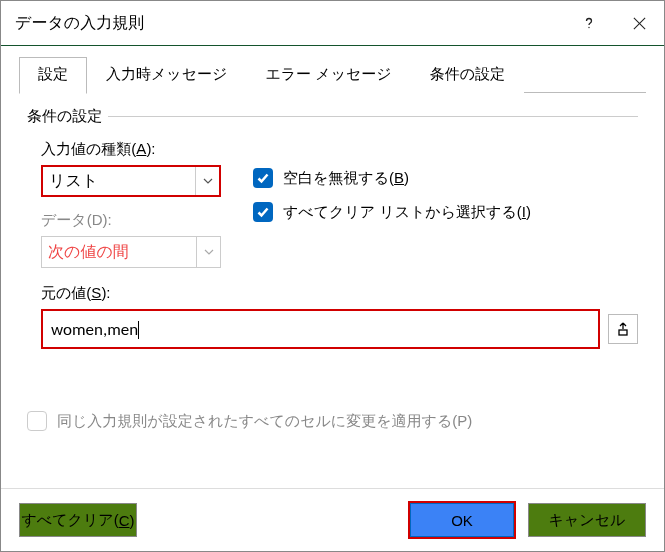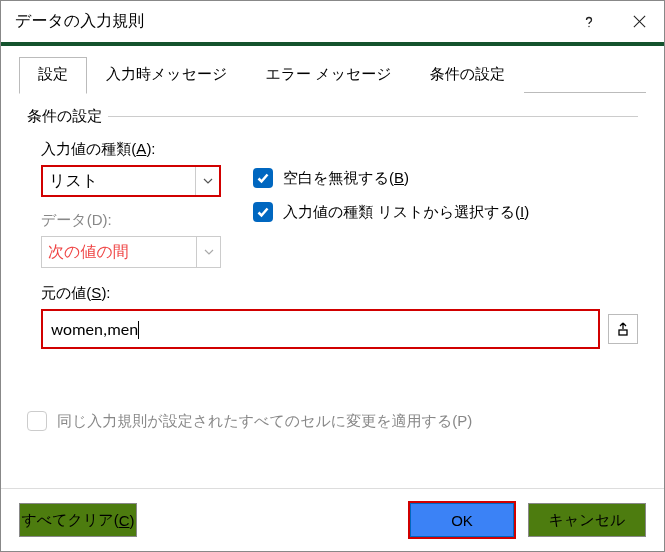--- a/index.html
+++ b/index.html
@@ -3,21 +3,21 @@
 <meta charset="utf-8">
 <style>
   * { box-sizing: border-box; margin: 0; padding: 0; }
   html, body { width: 665px; height: 552px; font-family: "Yu Gothic UI", "Meiryo", sans-serif; font-size: 15px; color: #000; background: #888; }
   .dialog {
     width: 665px; height: 552px; background: #fff; border: 1px solid #888;
     display: flex; flex-direction: column;
   }
   .titlebar {
     height: 45px; display: flex; align-items: center; padding: 0 0 0 14px;
-    border-bottom: 4px solid #14532d;
+    border-bottom: 1px solid #14532d;
   }
   .titlebar .title { flex: 1; font-size: 16px; }
   .titlebar .tbtn {
     width: 50px; height: 45px; display: flex; align-items: center; justify-content: center;
     font-size: 16px; color: #222;
   }
   .tabs {
     display: flex; padding: 10px 18px 0 18px;
   }
   .tab {
@@ -154,21 +154,21 @@
             <span>空白を無視する(</span><span class="ul">B</span><span>)</span>
           </span>
         </div>
         <div class="chk-row">
           <div class="chk">
             <svg viewBox="0 0 14 14">
                 <polyline points="2.5,7.5 5.5,10.5 11.5,3.5"></polyline>
               </svg>
           </div>
           <span class="chk-label">
-            <span>入力値の種類 リストから選択する(</span><span class="ul">I</span><span>)</span>
+            <span>すべてクリア リストから選択する(</span><span class="ul">I</span><span>)</span>
           </span>
         </div>
       </div>
     </div>
 
     <div style="padding-left:14px; margin-top:2px;">
       <div class="field-label">
         <span>元の値(</span><span class="ul">S</span><span>):</span>
       </div>
       <div class="source-row">

